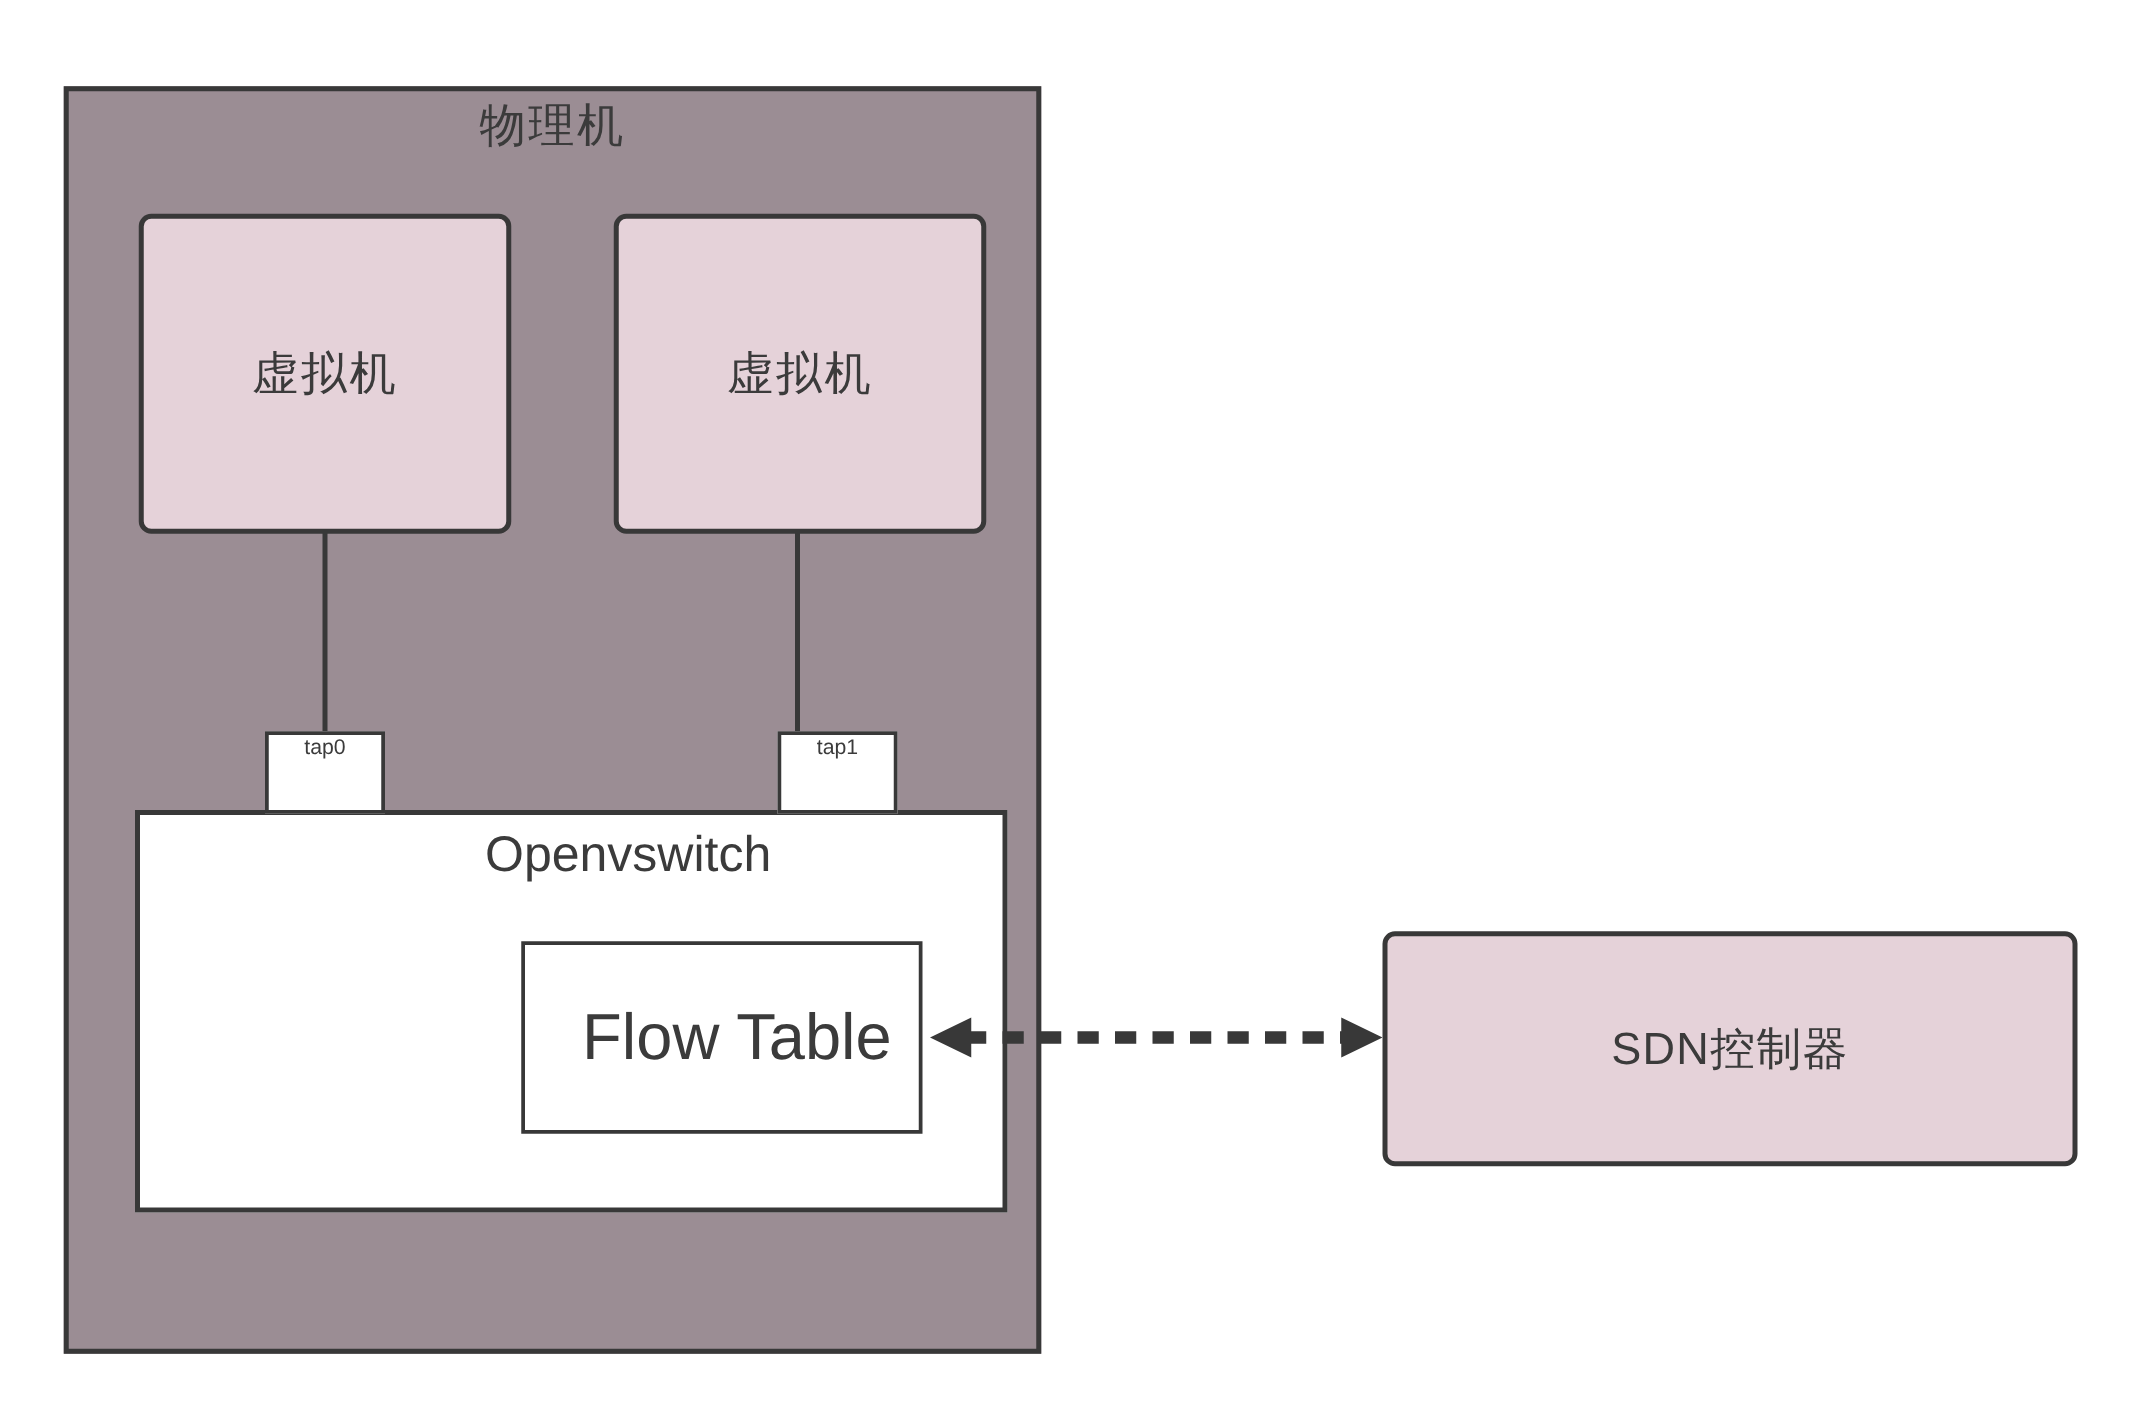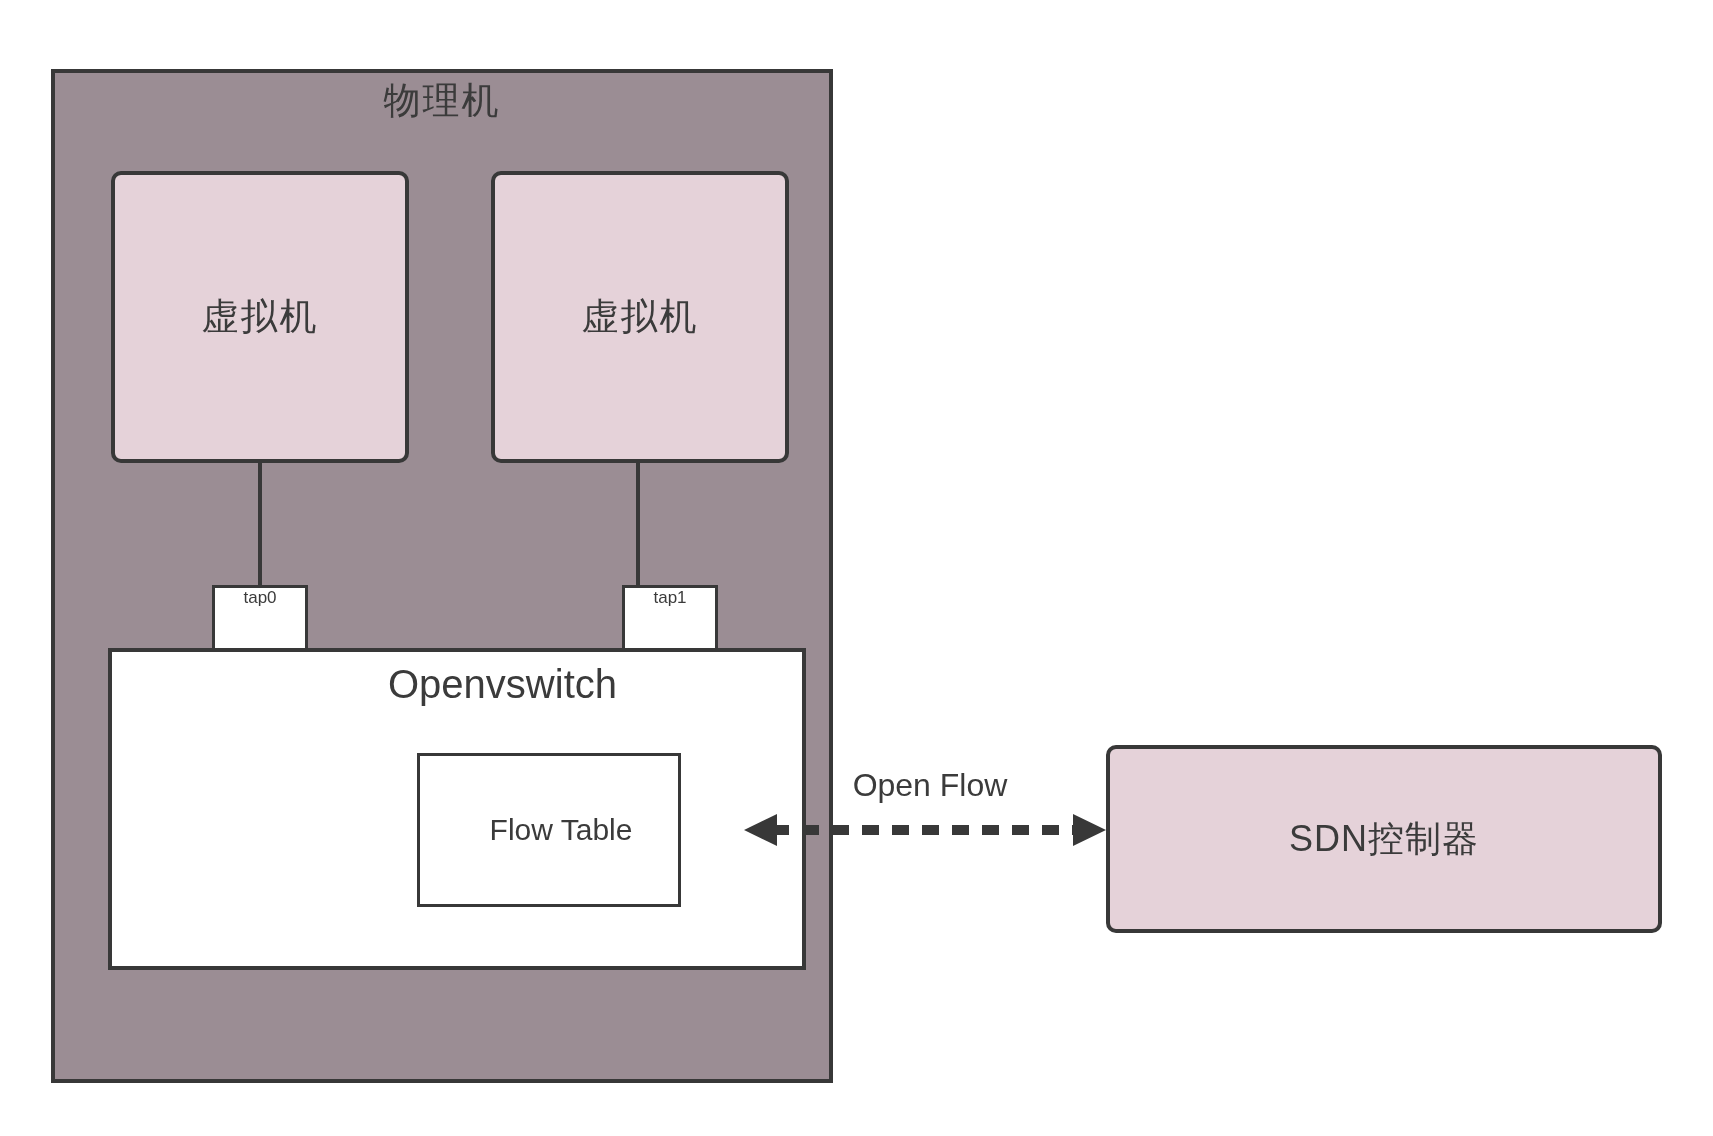--- a/index.html
+++ b/index.html
@@ -28,21 +28,21 @@
   }
   .pm-title{
     left:292px;top:80px;width:300px;
     text-align:center;
     font-size:37px;line-height:42px;
     color:var(--text);
     letter-spacing:2px;
   }
   
   .vm{
-    top:171px;width:298px;height:292px;
+    top:171px;width:298px;height:256px;
     background:var(--pink);
     border:4px solid var(--line);
     border-radius:10px;
     display:flex;align-items:center;justify-content:center;
     font-size:37px;letter-spacing:2px;
   }
   .vm1{left:111px;}
   .vm2{left:491px;}
   
   .connector{
@@ -67,25 +67,25 @@
     background:var(--white);
     border:4px solid var(--line);
   }
   .ovs-title{
     left:108px;top:662px;width:789px;
     text-align:center;
     font-size:40px;line-height:44px;
   }
   
   .ft-box{
-    left:417px;top:753px;width:264px;height:154px;
+    left:417px;top:753px;width:321px;height:154px;
     background:var(--white);
     border:3px solid var(--line);
     display:flex;align-items:center;justify-content:center;
-    font-size:30px;
+    font-size:52px;
     padding-left:24px;
   }
   
   .of-arrow{left:744px;top:800px;}
   .of-label{
     left:780px;top:766px;width:300px;
     text-align:center;
     font-size:32px;line-height:38px;
   }
   
@@ -128,19 +128,18 @@
 
   <div class="abs ft-box">
     <span>Flow Table</span>
   </div>
 
   <svg class="abs of-arrow" width="362" height="60" viewBox="0 0 362 60">
     <line x1="28" y1="30" x2="334" y2="30" stroke="#383838" stroke-width="10" stroke-dasharray="17 13"></line>
     <polygon points="0,30 33,14 33,46" fill="#383838"></polygon>
     <polygon points="362,30 329,14 329,46" fill="#383838"></polygon>
   </svg>
-  <div class="abs of-label">Open Flow</div>
 
   <div class="abs sdn-box">
     <span>SDN控制器</span>
   </div>
 
 </div>
 
 </body></html>

